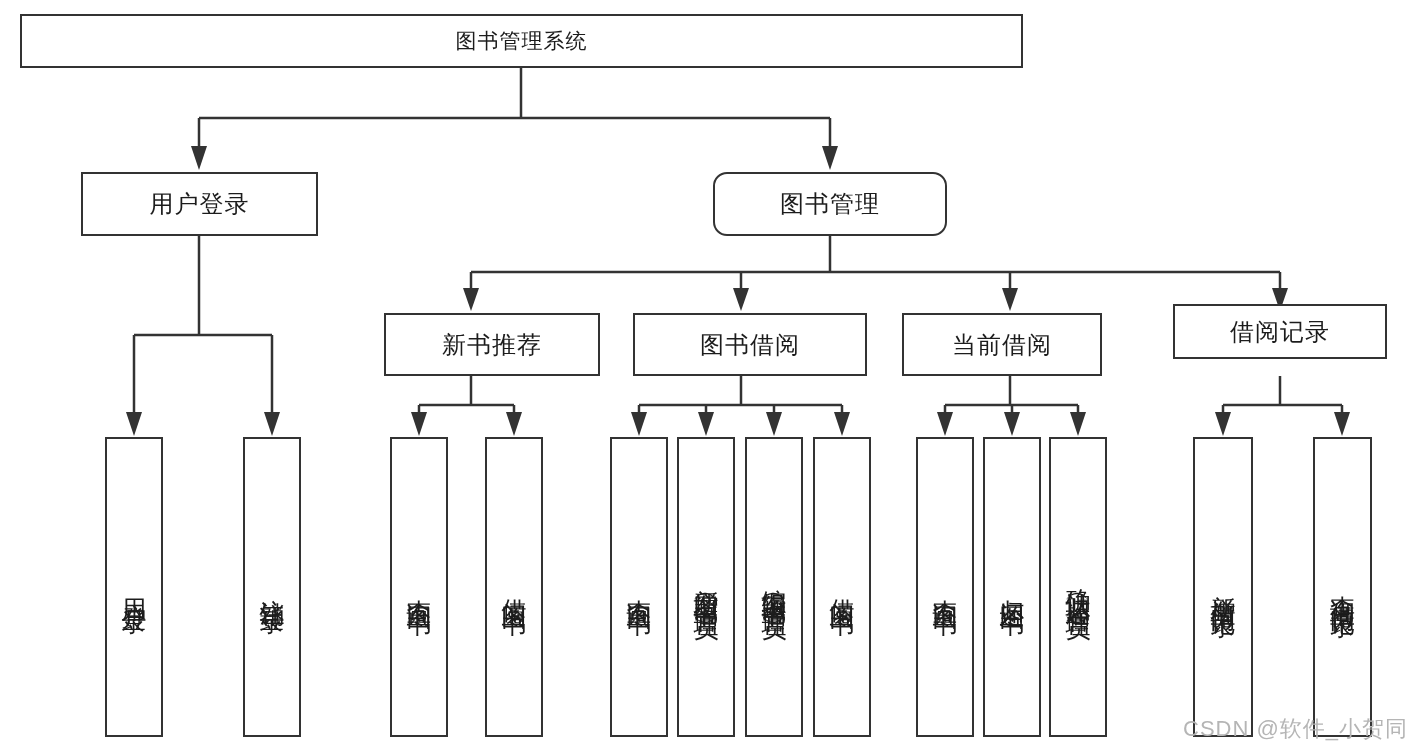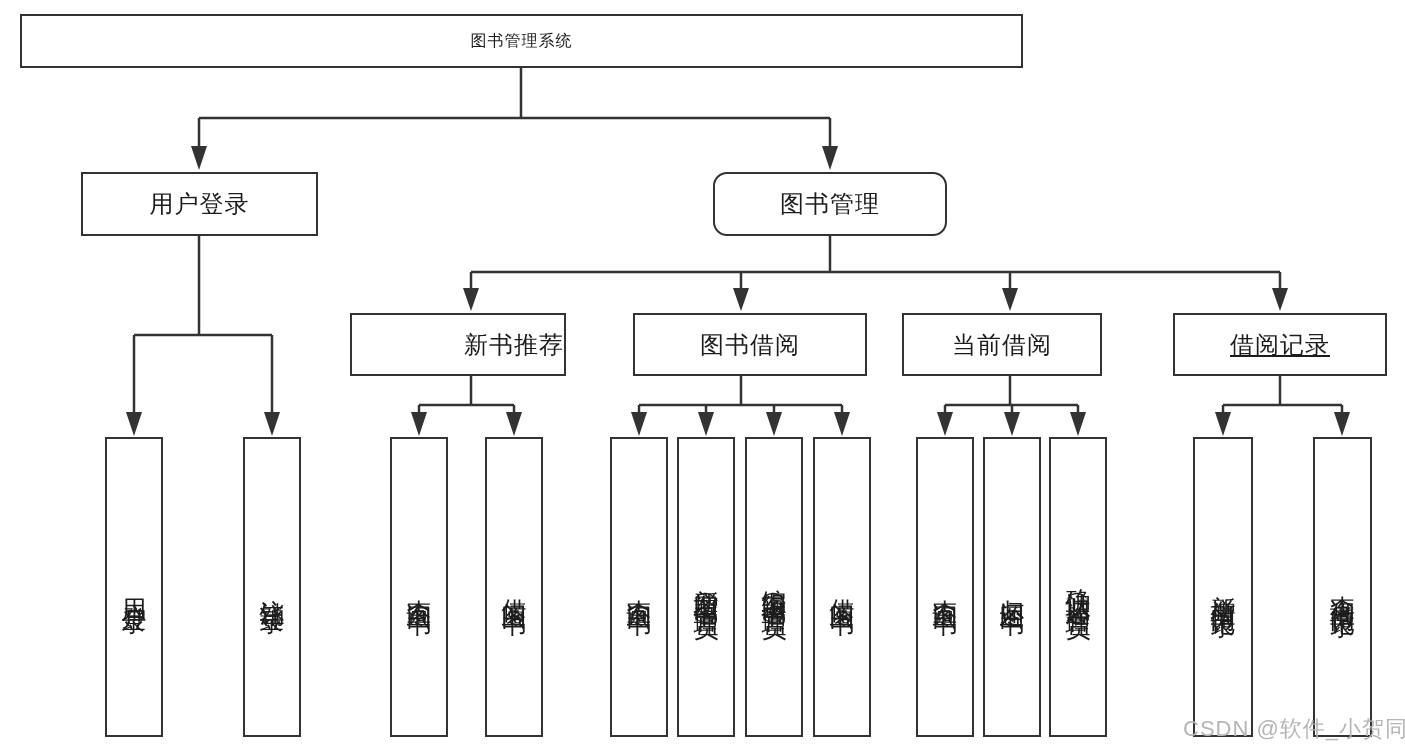--- a/index.html
+++ b/index.html
@@ -33,21 +33,21 @@
     justify-content: center;
     color: #1c1c1c;
     z-index: 2;
   }
   .hbox {
     font-size: 24px;
     letter-spacing: 1px;
     white-space: nowrap;
   }
   .rootbox {
-    font-size: 16px;
+    font-size: 21px;
   }
   .vbox {
     writing-mode: vertical-rl;
     text-orientation: mixed;
     font-size: 25px;
     letter-spacing: 4px;
     line-height: 1;
   }
   .watermark {
     position: absolute;
@@ -154,30 +154,30 @@
     <span>图书管理系统</span>
   </div>
 
   <div class="box hbox" style="left:81px; top:172px; width:237px; height:64px;">
     <span>用户登录</span>
   </div>
   <div class="box hbox" style="left:713px; top:172px; width:234px; height:64px;border-radius:14px;">
     <span>图书管理</span>
   </div>
 
-  <div class="box hbox" style="left:350px; top:313px; width:216px; height:63px;justify-content:flex-end;">
+  <div class="box hbox" style="left:384px; top:313px; width:216px; height:63px;">
     <span>新书推荐</span>
   </div>
   <div class="box hbox" style="left:633px; top:313px; width:234px; height:63px;">
     <span>图书借阅</span>
   </div>
   <div class="box hbox" style="left:902px; top:313px; width:200px; height:63px;">
     <span>当前借阅</span>
   </div>
-  <div class="box hbox" style="left:1173px; top:313px; width:214px; height:63px;text-decoration:underline;">
+  <div class="box hbox" style="left:1173px; top:304px; width:214px; height:55px;">
     <span>借阅记录</span>
   </div>
 
   <div class="box vbox" style="left:105px; top:437px; width:58px; height:300px;">
     <span>用户登录</span>
   </div>
   <div class="box vbox" style="left:243px; top:437px; width:58px; height:300px;">
     <span>注销登录</span>
   </div>
 

